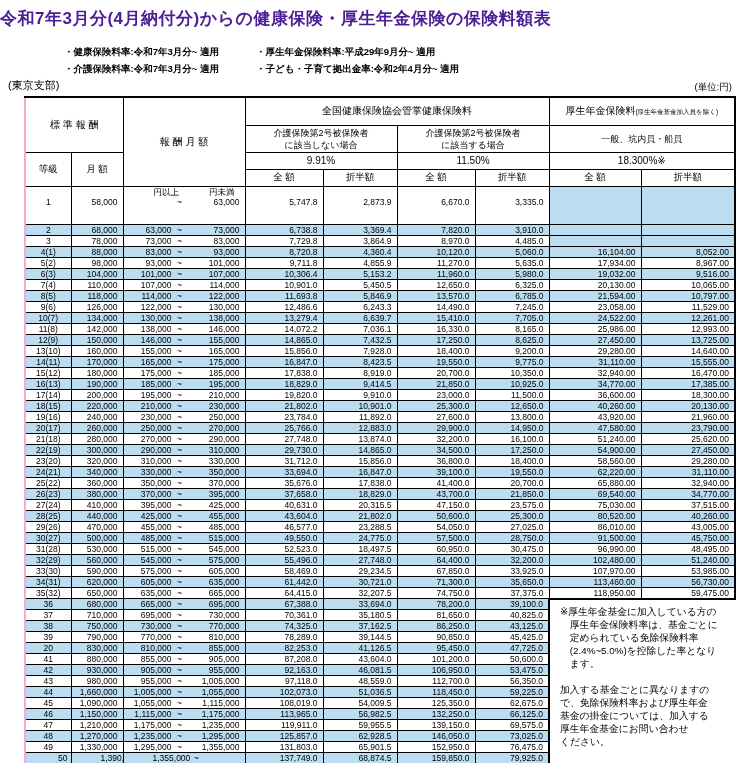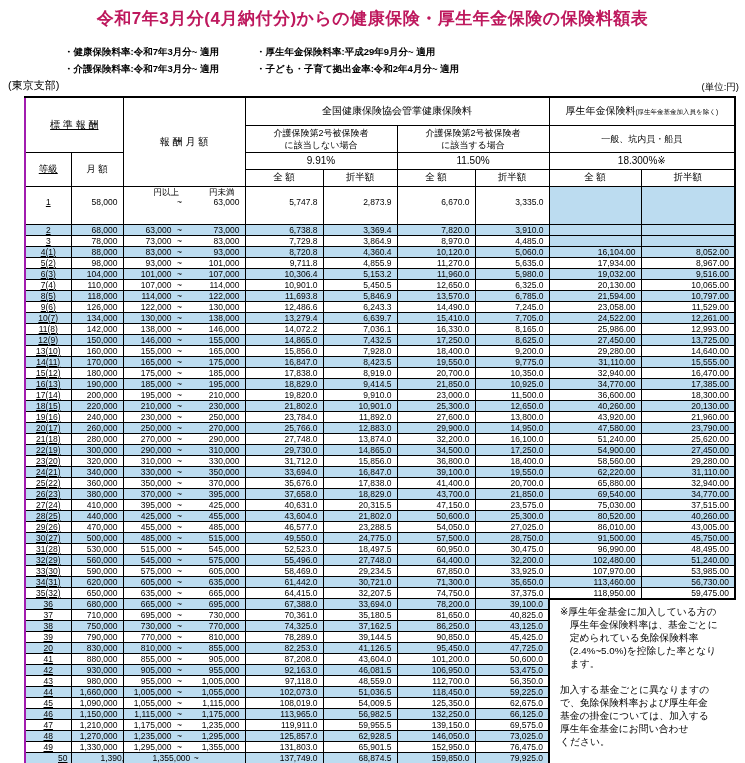--- a/index.html
+++ b/index.html
@@ -2,28 +2,28 @@
 <html><head>
 <meta charset="utf-8">
 <style>
   html,body{margin:0;padding:0;}
   body{
     width:745px;height:763px;position:relative;background:#fff;color:#000;
     font-family:"Liberation Sans","DejaVu Sans",sans-serif;
     -webkit-font-smoothing:antialiased;overflow:hidden;
   }
   .title{
-    position:absolute;top:7px;left:0;width:100%;text-align:center;
-    font-size:17px;font-weight:bold;color:#be185d;letter-spacing:.5px;white-space:nowrap;
+    position:absolute;top:7px;left:0;width:100%;text-align:left;
+    font-size:17px;font-weight:bold;color:#4c1d95;letter-spacing:.5px;white-space:nowrap;
   }
   .bullets{position:absolute;top:43px;font-size:9.5px;font-weight:bold;line-height:17px;white-space:nowrap;}
   .b-left{left:64px;}
   .b-right{left:256px;}
   .branch{position:absolute;top:78px;left:8px;font-size:11px;font-weight:normal;}
-  .unit{position:absolute;top:81px;right:6px;font-size:9.5px;}
+  .unit{position:absolute;top:81px;right:13px;font-size:9.5px;}
   .tblwrap{position:absolute;left:24px;top:96px;}
   table{border-collapse:collapse;table-layout:fixed;width:712px;height:662px;background:#fff;}
   th,td{border:1px solid #000;padding:0;margin:0;overflow:hidden;white-space:nowrap;font-weight:normal;}
   th{text-align:center;vertical-align:middle;background:#fff;}
   .hA{height:28px;} .hA th{font-size:10px;}
   .hB{height:27px;} .hB th{font-size:9px;line-height:12px;}
   .hC{height:17px;} .hC th{font-size:10px;}
   .hD{height:17px;} .hD th{font-size:9.5px;}
   .hC th[rowspan]{font-size:9.5px;}
   .fine{font-size:6.5px;}
@@ -38,21 +38,21 @@
   .yen-labels{display:flex;justify-content:space-between;padding:0 10px 0 30px;font-size:8.5px;}
   .row-first{height:23px;}
   .row-first td{vertical-align:bottom;padding-bottom:17px;}
   .stripe td{background:#bcdcf0;}
   .empty-pension{background:#bcdcf0;}
   .notecell{
     border:none;background:#fff !important;vertical-align:top;text-align:left;
     white-space:pre-line;font-size:9.8px;line-height:13px;padding:5px 0 0 10px;
   }
   .noteline + .noteline{margin-top:13px;}
-  .edge-l{border-left:2px solid #a21caf;text-decoration:underline;}
+  .edge-l{border-left:2px solid #f9a8d4;}
   .edge-t{border-top:2px solid #000;}
   .edge-r{border-right:2px solid #000;}
   .edge-b{border-bottom:2px solid #000;padding-left:29px;}
 </style>
 </head>
 <body>
 
 <div class="title">令和7年3月分(4月納付分)からの健康保険・厚生年金保険の保険料額表</div>
 
 <div class="bullets b-left">

